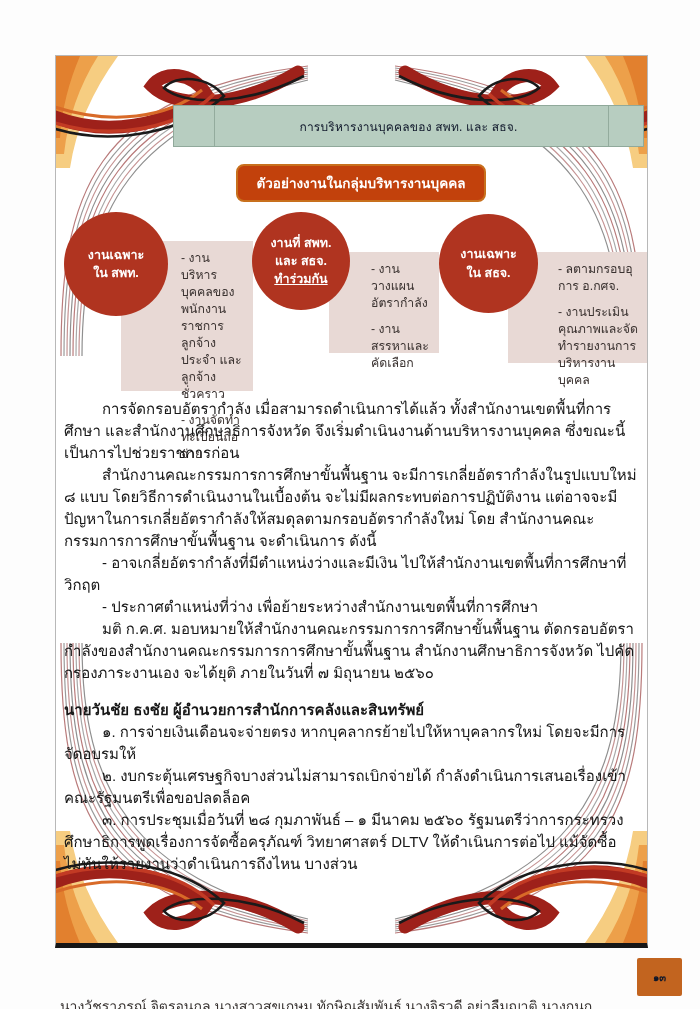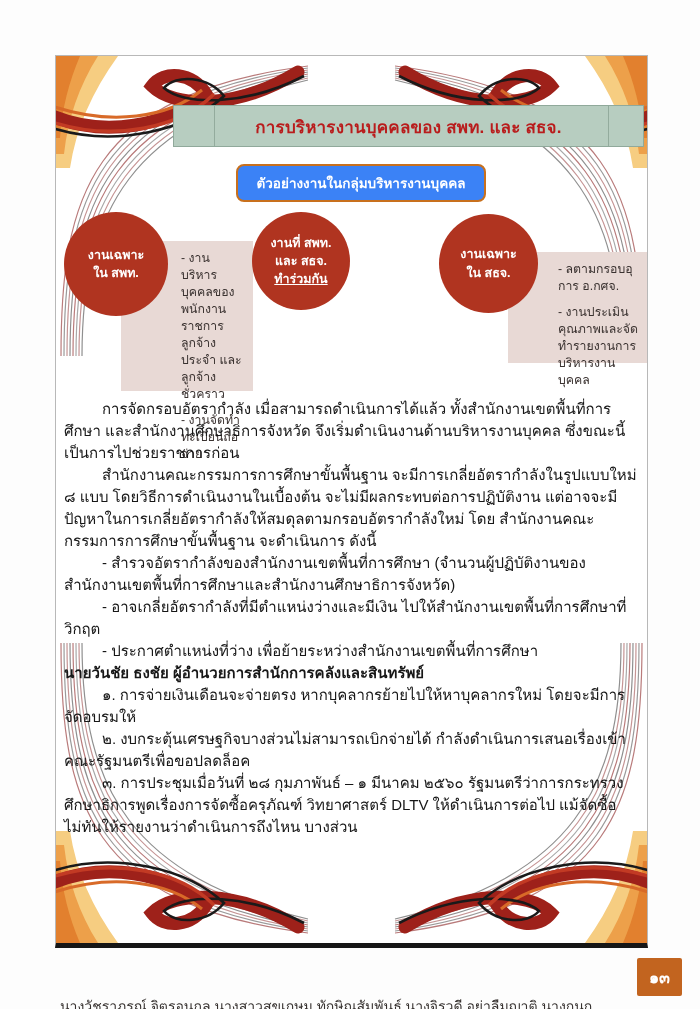--- a/index.html
+++ b/index.html
@@ -27,25 +27,25 @@
   .corner.br { right: 0; bottom: 0; transform: scale(-1,-1); }
 
   .header-band {
     position: absolute; left: 117px; top: 49px; width: 471px; height: 42px;
     background: #b7cdc0; border: 1px solid #90a99b; z-index: 2;
     display: flex; align-items: center; justify-content: center;
   }
   .header-band .divider { position: absolute; top: 0; bottom: 0; width: 1px; background: #93ab9d; }
   .header-band .divider.d1 { left: 40px; }
   .header-band .divider.d2 { right: 34px; }
-  .header-title { font-weight: bold; font-size: 17px; color: #b91c1c; letter-spacing: 0.2px; }
+  .header-title { font-weight: normal; font-size: 12px; color: #0f172a; letter-spacing: 0.2px; }
 
   .orange-btn {
     position: absolute; left: 180px; top: 108px; width: 250px; height: 38px;
-    background: #3b82f6; border: 2px solid #c8701d; border-radius: 8px; z-index: 2;
+    background: #c2410c; border: 2px solid #c8701d; border-radius: 8px; z-index: 2;
     display: flex; align-items: center; justify-content: center;
     color: #ffffff; font-weight: bold; font-size: 13.5px; cursor: pointer;
   }
 
   .note-box {
     position: absolute; background: #e8d9d5; z-index: 1;
     padding: 9px 8px 8px 12px; font-size: 12.3px; color: #3a3230; line-height: 1.38;
   }
   .note-box p { margin-bottom: 9px; }
   .note-box p:last-child { margin-bottom: 0; }
@@ -61,29 +61,29 @@
   .c1 { left: 8px;  top: 156px; width: 104px; height: 104px; }
   .c2 { left: 196px; top: 156px; width: 98px; height: 98px; justify-content: center; }
   .c3 { left: 383px; top: 158px; width: 99px; height: 99px; }
   .circle .u { text-decoration: underline; }
 
   .content {
     position: absolute; left: 8px; right: 8px; top: 342px; z-index: 2;
     font-size: 15px; line-height: 22px; color: #171717;
   }
   .content p.ind { text-indent: 38px; }
-  .content .section-head { font-weight: bold; }
+  .content .section-head { font-weight: bold; margin-top: 15px; }
 
   .footer-names {
     position: absolute; left: 60px; top: 969px; width: 540px;
     font-size: 14px; color: #35302e; z-index: 2; margin-top: 26px;
   }
   .page-badge {
     position: absolute; left: 637px; top: 958px; width: 45px; height: 38px;
-    background: #c2641f; color: #ffffff; font-weight: bold; font-size: 16px;
+    background: #c2641f; color: #0f172a; font-weight: bold; font-size: 10px;
     display: flex; align-items: center; justify-content: center; z-index: 2;
     border-radius: 2px;
   }
 </style>
 </head>
 <body>
 
 <div class="sheet">
 
   <div class="corner tl">
@@ -170,20 +170,24 @@
   </div>
 
   <div class="orange-btn">
     <span>ตัวอย่างงานในกลุ่มบริหารงานบุคคล</span>
   </div>
 
   <div class="note-box box1">
     <p>- งานบริหารบุคคลของพนักงานราชการ ลูกจ้างประจำ และลูกจ้างชั่วคราว</p>
     <p>- งานจัดทำทะเบียนถือจ่าย</p>
   </div>
+  <div class="note-box box2">
+    <p>- งานวางแผนอัตรากำลัง</p>
+    <p>- งานสรรหาและคัดเลือก</p>
+  </div>
   <div class="note-box box3">
     <p>- ลตามกรอบอุการ อ.กศจ.</p>
     <p>- งานประเมินคุณภาพและจัดทำรายงานการบริหารงานบุคคล</p>
   </div>
 
   <div class="circle c1">
     <span>งานเฉพาะ</span>
     <span>ใน สพท.</span>
   </div>
   <div class="circle c2">
@@ -192,23 +196,23 @@
     <span class="u">ทำร่วมกัน</span>
   </div>
   <div class="circle c3">
     <span>งานเฉพาะ</span>
     <span>ใน สธจ.</span>
   </div>
 
   <div class="content">
     <p class="ind">การจัดกรอบอัตรากำลัง เมื่อสามารถดำเนินการได้แล้ว ทั้งสำนักงานเขตพื้นที่การศึกษา และสำนักงานศึกษาธิการจังหวัด จึงเริ่มดำเนินงานด้านบริหารงานบุคคล ซึ่งขณะนี้เป็นการไปช่วยราชการก่อน</p>
     <p class="ind">สำนักงานคณะกรรมการการศึกษาขั้นพื้นฐาน จะมีการเกลี่ยอัตรากำลังในรูปแบบใหม่ ๘ แบบ โดยวิธีการดำเนินงานในเบื้องต้น จะไม่มีผลกระทบต่อการปฏิบัติงาน แต่อาจจะมีปัญหาในการเกลี่ยอัตรากำลังให้สมดุลตามกรอบอัตรากำลังใหม่ โดย สำนักงานคณะกรรมการการศึกษาขั้นพื้นฐาน จะดำเนินการ ดังนี้</p>
-    <p class="ind">- สำรวจอัตรากำลังของสำนักงานเขตพื้นที่การศึกษา (จำนวนผู้ปฏิบัติงานของสำนักงานเขตพื้นที่การศึกษาและสำนักงานศึกษาธิการจังหวัด)</p>
     <p class="ind">- อาจเกลี่ยอัตรากำลังที่มีตำแหน่งว่างและมีเงิน ไปให้สำนักงานเขตพื้นที่การศึกษาที่วิกฤต</p>
     <p class="ind">- ประกาศตำแหน่งที่ว่าง เพื่อย้ายระหว่างสำนักงานเขตพื้นที่การศึกษา</p>
+    <p class="ind">มติ ก.ค.ศ. มอบหมายให้สำนักงานคณะกรรมการการศึกษาขั้นพื้นฐาน ตัดกรอบอัตรากำลังของสำนักงานคณะกรรมการการศึกษาขั้นพื้นฐาน สำนักงานศึกษาธิการจังหวัด ไปคัดกรองภาระงานเอง จะได้ยุติ ภายในวันที่ ๗ มิถุนายน ๒๕๖๐</p>
     <p class="section-head">นายวันชัย ธงชัย ผู้อำนวยการสำนักการคลังและสินทรัพย์</p>
     <p class="ind">๑. การจ่ายเงินเดือนจะจ่ายตรง หากบุคลากรย้ายไปให้หาบุคลากรใหม่ โดยจะมีการจัดอบรมให้</p>
     <p class="ind">๒. งบกระตุ้นเศรษฐกิจบางส่วนไม่สามารถเบิกจ่ายได้ กำลังดำเนินการเสนอเรื่องเข้าคณะรัฐมนตรีเพื่อขอปลดล็อค</p>
     <p class="ind">๓. การประชุมเมื่อวันที่ ๒๘ กุมภาพันธ์ – ๑ มีนาคม ๒๕๖๐ รัฐมนตรีว่าการกระทรวงศึกษาธิการพูดเรื่องการจัดซื้อครุภัณฑ์ วิทยาศาสตร์ DLTV ให้ดำเนินการต่อไป แม้จัดซื้อไม่ทันให้รายงานว่าดำเนินการถึงไหน บางส่วน</p>
   </div>
 
 </div>
 
 <div class="footer-names">นางวัชราภรณ์ จิตรอนุกูล  นางสาวสุขเกษม ทักษิณสัมพันธ์  นางจิรวดี อย่าลืมญาติ  นางกนกวรรณ อ่อนตา  บันทึกการประชุม</div>
 <div class="page-badge">

